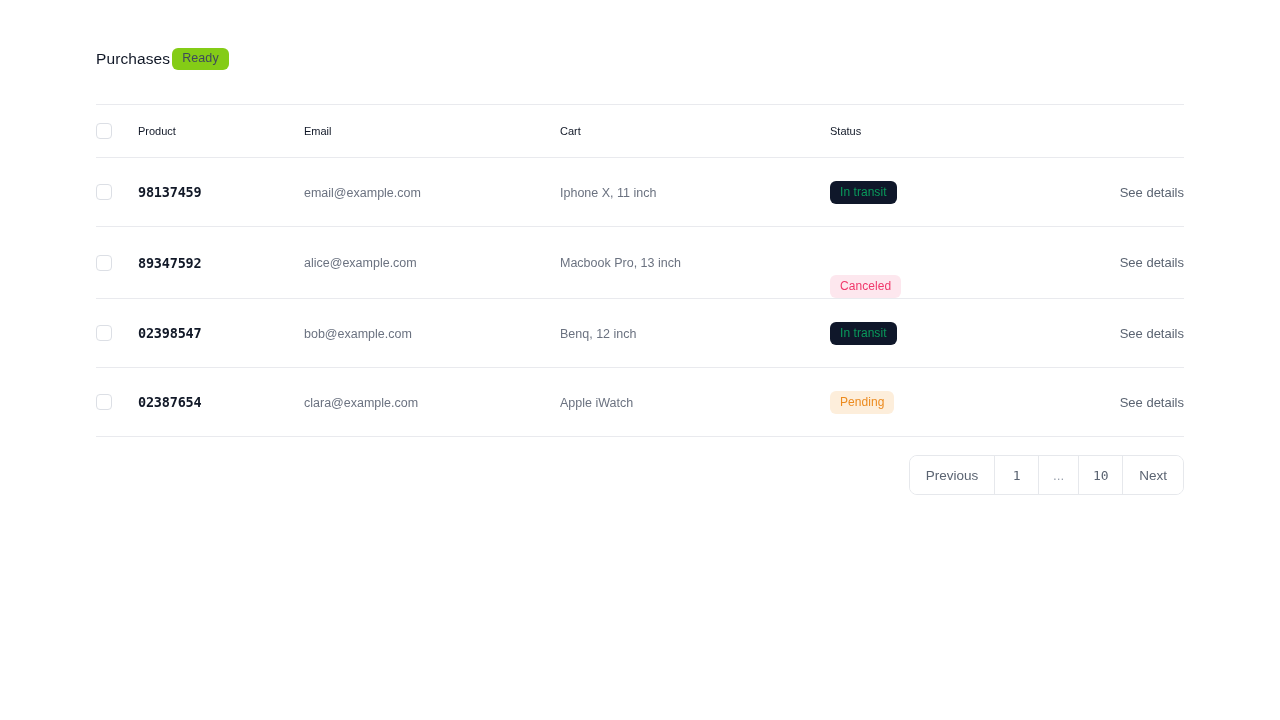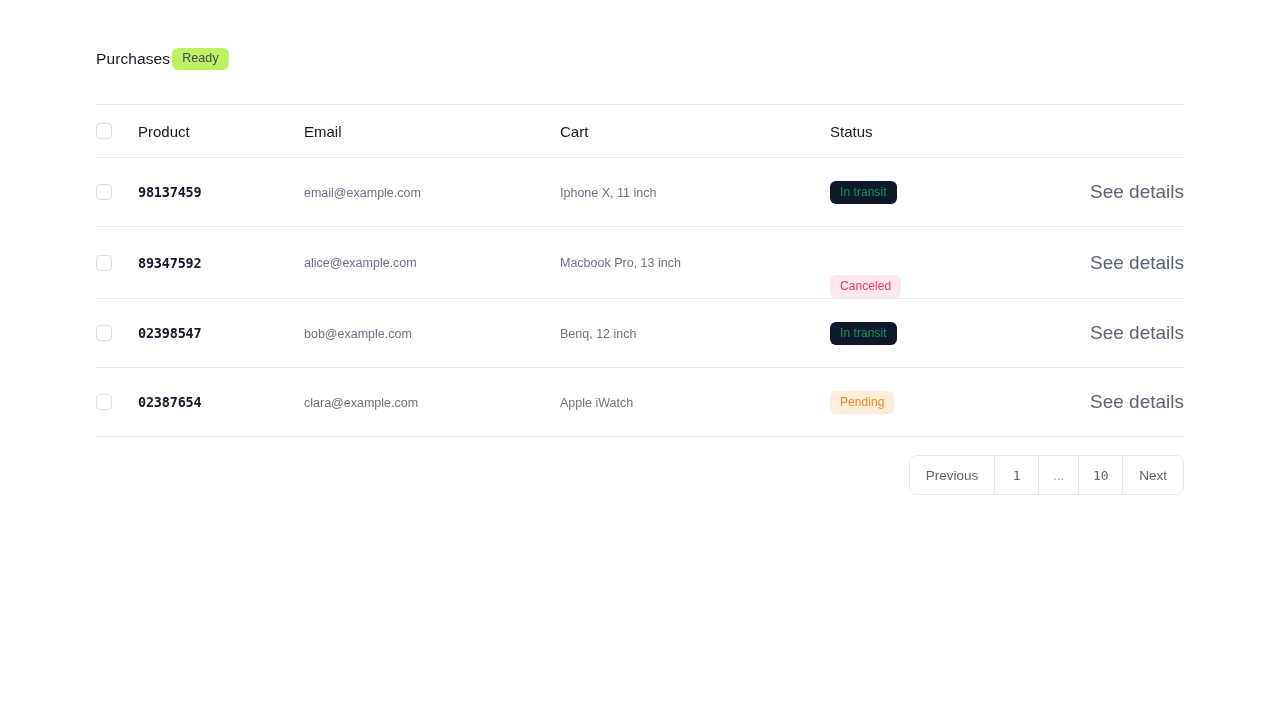--- a/index.html
+++ b/index.html
@@ -29,21 +29,21 @@
     align-items: center;
     gap: 2px;
   }
   .page-title {
     font-size: 15.5px;
     font-weight: 400;
     color: #111827;
     letter-spacing: 0.1px;
   }
   .ready-badge {
-    background: #bef264;
+    background: #84cc16;
     color: #3f4a5a;
     font-size: 12.5px;
     padding: 4px 10px 5px;
     border-radius: 6px;
     line-height: 1;
     letter-spacing: 0.1px;
   }
 
   
   .table-wrap {
@@ -57,21 +57,21 @@
     border-collapse: collapse;
     table-layout: fixed;
   }
   table.data-table thead tr {
     border-top: 1px solid #e9eaee;
     border-bottom: 1px solid #e9eaee;
   }
   table.data-table th {
     text-align: left;
     font-weight: 400;
-    font-size: 15px;
+    font-size: 11px;
     color: #111827;
     padding: 0;
     height: 53px;
     vertical-align: middle;
     margin-top: 28px;
   }
   table.data-table tbody tr {
     border-bottom: 1px solid #e9eaee;
   }
   table.data-table td {
@@ -110,21 +110,21 @@
   }
   .email-text {
     font-size: 12.5px;
     color: #6b7280;
   }
   .cart-text {
     font-size: 12.5px;
     color: #6b7280;
   }
   .see-details {
-    font-size: 19px;
+    font-size: 13px;
     color: #5b6472;
     cursor: pointer;
     text-align: right;
     display: block;
   }
 
   
   .status-badge {
     display: inline-block;
     font-size: 12px;

